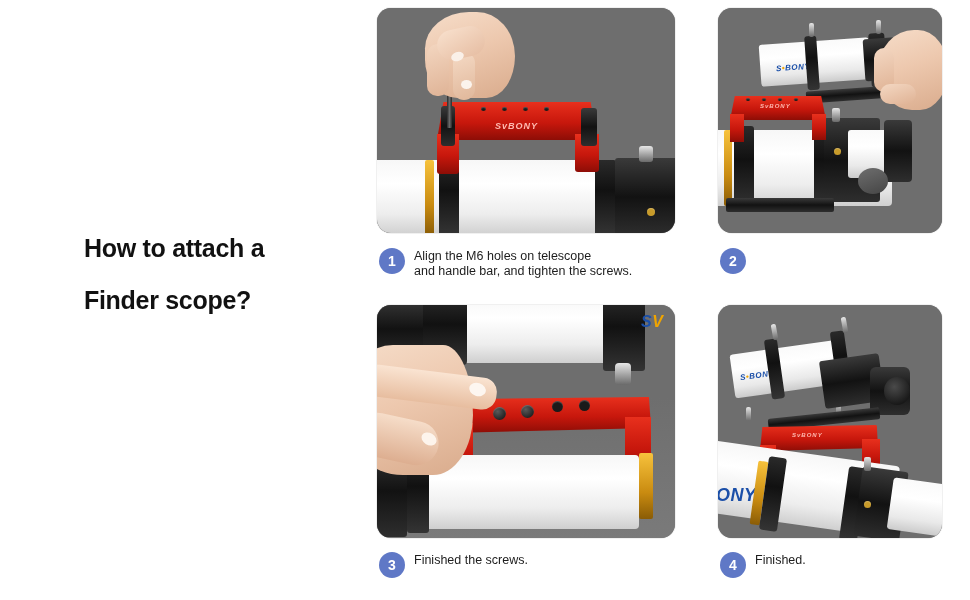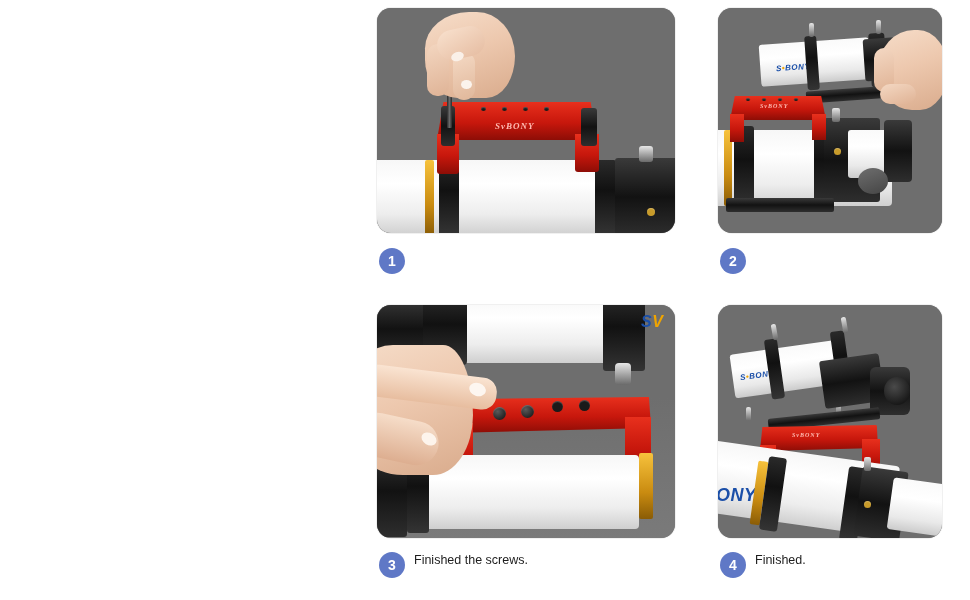--- a/index.html
+++ b/index.html
@@ -97,21 +97,20 @@
     background: linear-gradient(180deg,#e7e7e7 0%,#9b9b9b 60%,#6a6a6a 100%);
     border-radius: 2px;
   }
   .logo-red {
     position: absolute;
     color: #ffb9b0;
     font-size: 9px;
     font-weight: 700;
     font-style: italic;
     letter-spacing: 1px;
-    font-family: Liberation Serif, serif;
   }
   .logo-blue {
     position: absolute;
     font-size: 10px;
     font-weight: 700;
     font-style: italic;
     color: #1b4fa8;
     letter-spacing: 0.5px;
     white-space: nowrap;
   }
@@ -151,20 +150,22 @@
     padding-top: 1px;
     white-space: pre-line;
   }
 </style>
 </head>
 <body>
 
 <div class="page">
 
   <div class="heading">
+    <div class="heading-line">How to attach a</div>
+    <div class="heading-line">Finder scope?</div>
   </div>
 
   <div class="panel" id="panel-1">
     <div class="photo">
 
       <div class="tube" style="left:-10px; top:152px; width:250px; height:75px;"></div>
       <div class="gold-ring" style="left:48px; top:152px; width:9px; height:75px;"></div>
       <div class="ring" style="left:62px; top:152px; width:20px; height:75px;"></div>
       <div class="ring" style="left:218px; top:152px; width:22px; height:75px;"></div>
       <div class="dark-body" style="left:238px; top:150px; width:62px; height:78px;"></div>
@@ -319,20 +320,22 @@
       <div class="ring" style="left:126px; top:162px; width:18px; height:74px; transform:rotate(8deg);"></div>
       <div class="dark-body" style="left:140px; top:164px; width:46px; height:70px; transform:rotate(8deg);"></div>
       <div class="tube-small" style="left:172px; top:176px; width:56px; height:52px; transform:rotate(8deg);"></div>
       <div class="knob" style="left:146px; top:152px; width:7px; height:14px;"></div>
       <div class="screw-hole" style="left:146px; top:196px; width:7px; height:7px; background:#c89b2a;"></div>
     </div>
   </div>
 
   <div class="caption" id="caption-1">
     <div class="step-badge">1</div>
+    <div class="caption-text">Align the M6 holes on telescope
+and handle bar, and tighten the screws.</div>
   </div>
 
   <div class="caption" id="caption-2">
     <div class="step-badge">2</div>
   </div>
 
   <div class="caption" id="caption-3">
     <div class="step-badge">3</div>
     <div class="caption-text">Finished the screws.</div>
   </div>

